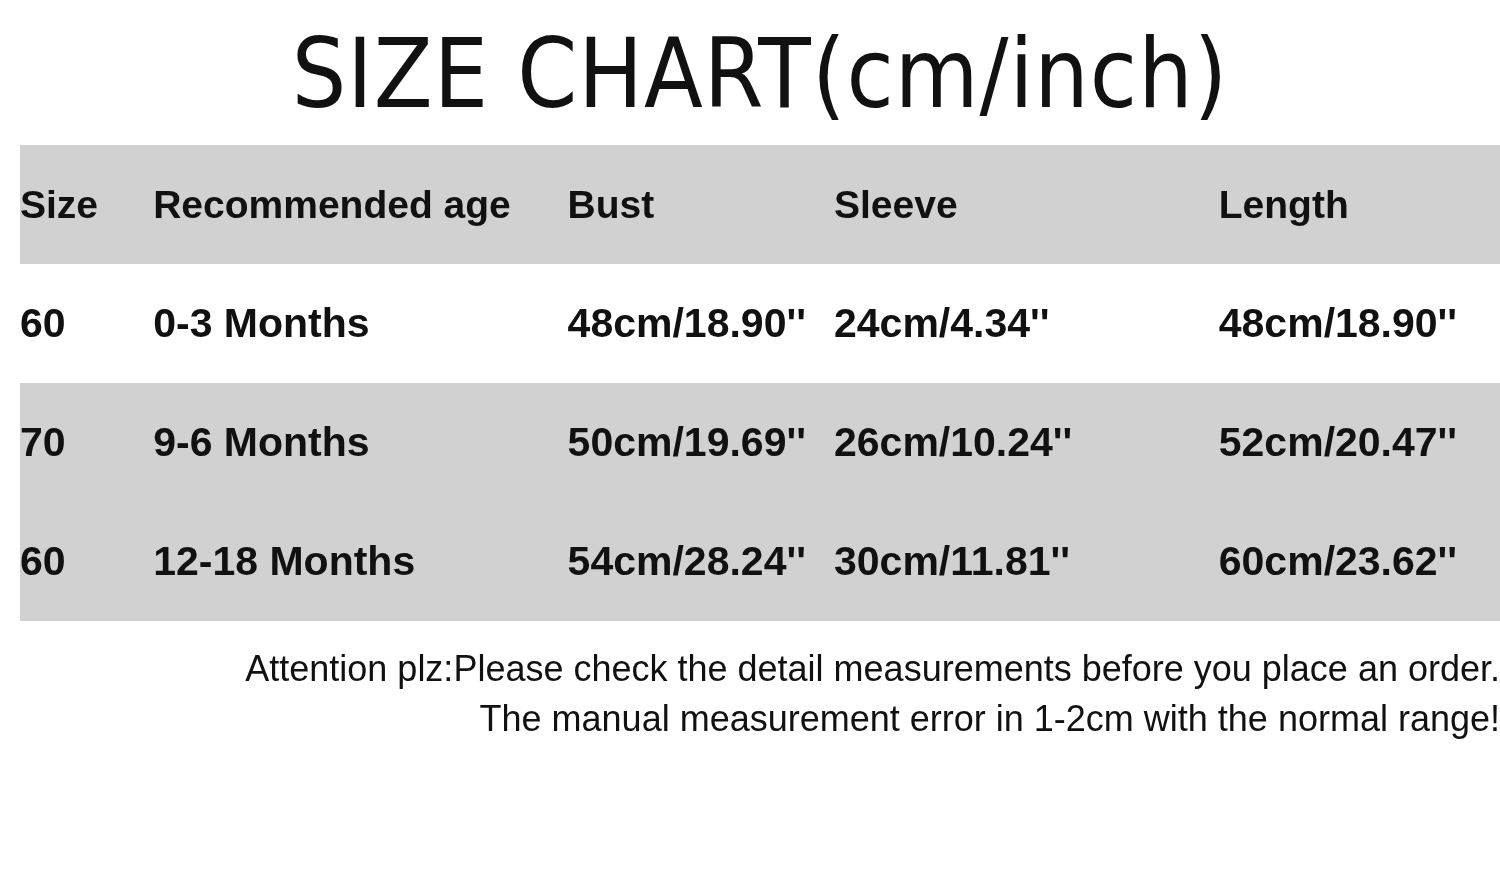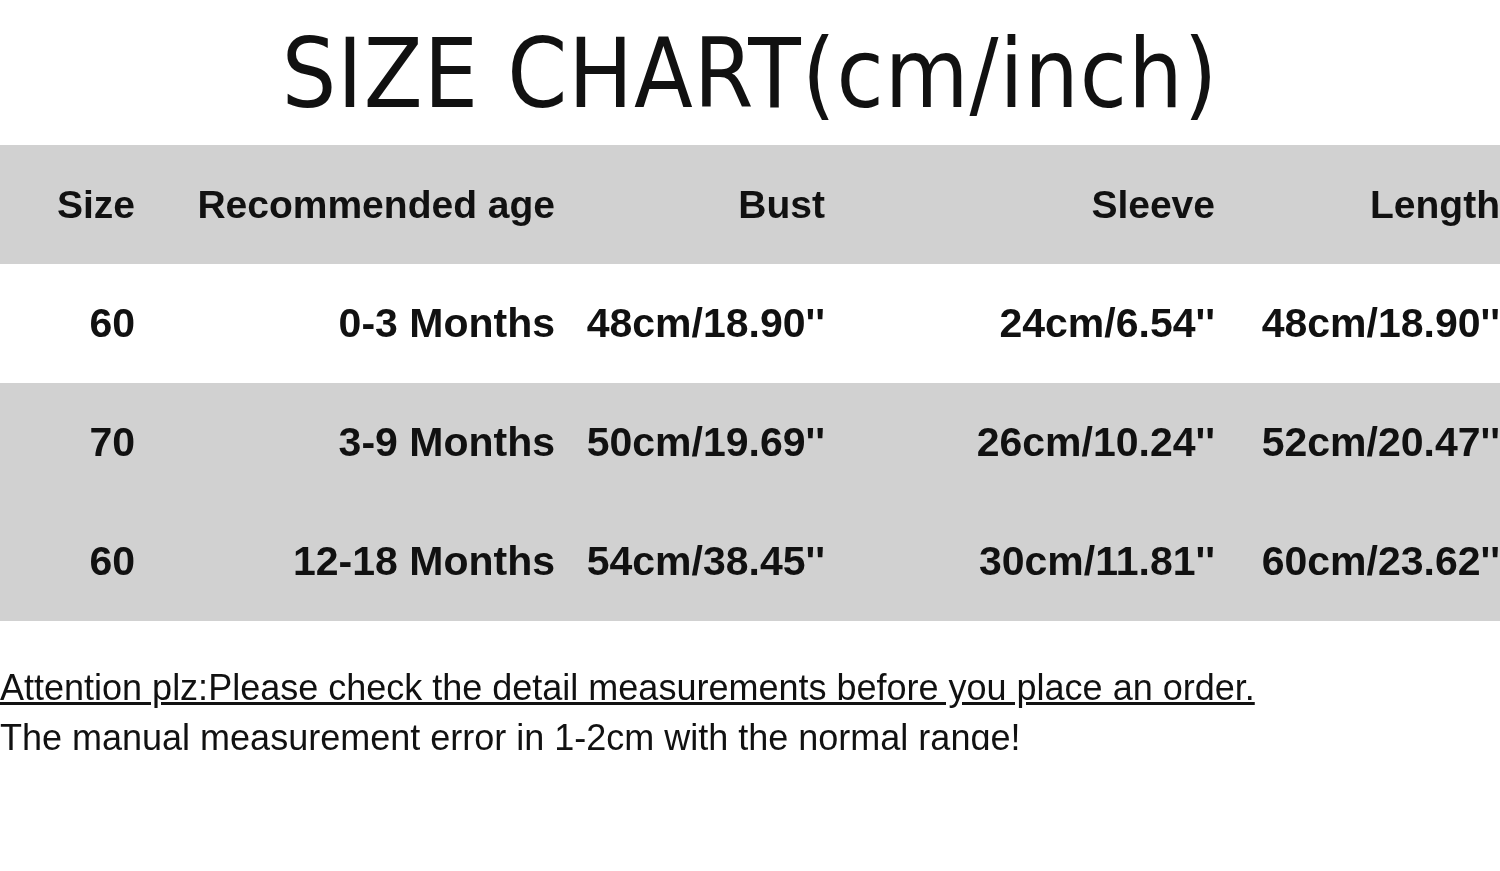--- a/index.html
+++ b/index.html
@@ -11,20 +11,21 @@
   html, body {
     background: var(--bg);
     font-family: "Liberation Sans", sans-serif;
     color: var(--text);
   }
   .page {
     width: 1500px;
     height: 750px;
     background: var(--bg);
     overflow: hidden;
+    padding-left: 20px;
   }
   .title {
     height: 145px;
     display: flex;
     align-items: center;
     justify-content: center;
   }
   .title-text {
     font-family: "DejaVu Sans", sans-serif;
     font-size: 86px;
@@ -33,37 +34,36 @@
     transform: scaleY(1.12);
     white-space: nowrap;
   }
   table.size-table {
     width: 100%;
     border-collapse: collapse;
     table-layout: fixed;
   }
   table.size-table tr { height: 119px; }
   table.size-table th, table.size-table td {
-    text-align: right;
+    text-align: left;
     vertical-align: middle;
     font-weight: bold;
     white-space: nowrap;
     overflow: visible;
   }
   table.size-table th { font-size: 39px; }
   table.size-table td { font-size: 41px; }
   tr.band-gray { background: var(--band-gray); }
   tr.band-white { background: var(--bg); }
   .footer {
-    margin-top: 42px;
-    text-align: left;
+    margin-top: 23px;
+    text-align: right;
     font-size: 36px;
     line-height: 50px;
     color: var(--text);
-    text-decoration: underline;
   }
 </style>
 </head>
 <body>
 
 <div class="page">
 
   <div class="title">
     <span class="title-text">SIZE CHART(cm/inch)</span>
   </div>
@@ -83,34 +83,34 @@
         <th>Bust</th>
         <th>Sleeve</th>
         <th>Length</th>
       </tr>
     </thead>
     <tbody>
       <tr class="band-white">
         <td>60</td>
         <td>0-3 Months</td>
         <td>48cm/18.90''</td>
-        <td>24cm/6.54''</td>
+        <td>24cm/4.34''</td>
         <td>48cm/18.90''</td>
       </tr>
       <tr class="band-gray">
         <td>70</td>
-        <td>3-9 Months</td>
+        <td>9-6 Months</td>
         <td>50cm/19.69''</td>
         <td>26cm/10.24''</td>
         <td>52cm/20.47''</td>
       </tr>
       <tr class="band-gray">
         <td>60</td>
         <td>12-18 Months</td>
-        <td>54cm/38.45''</td>
+        <td>54cm/28.24''</td>
         <td>30cm/11.81''</td>
         <td>60cm/23.62''</td>
       </tr>
     </tbody>
   </table>
 
   <div class="footer">
     <div>Attention plz:Please check the detail measurements before you place an order.</div>
     <div>The manual measurement error in 1-2cm with the normal range!</div>
   </div>

